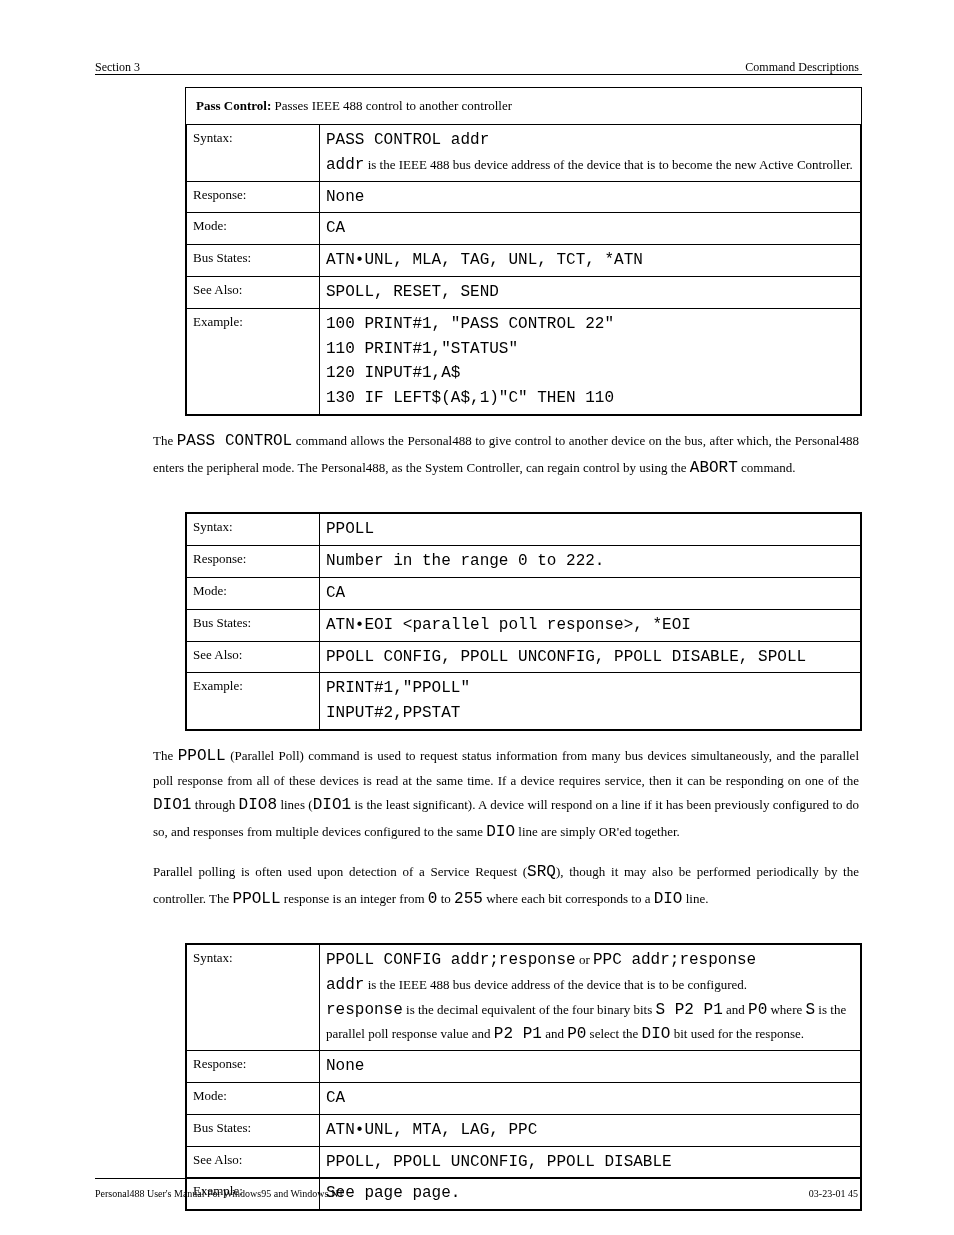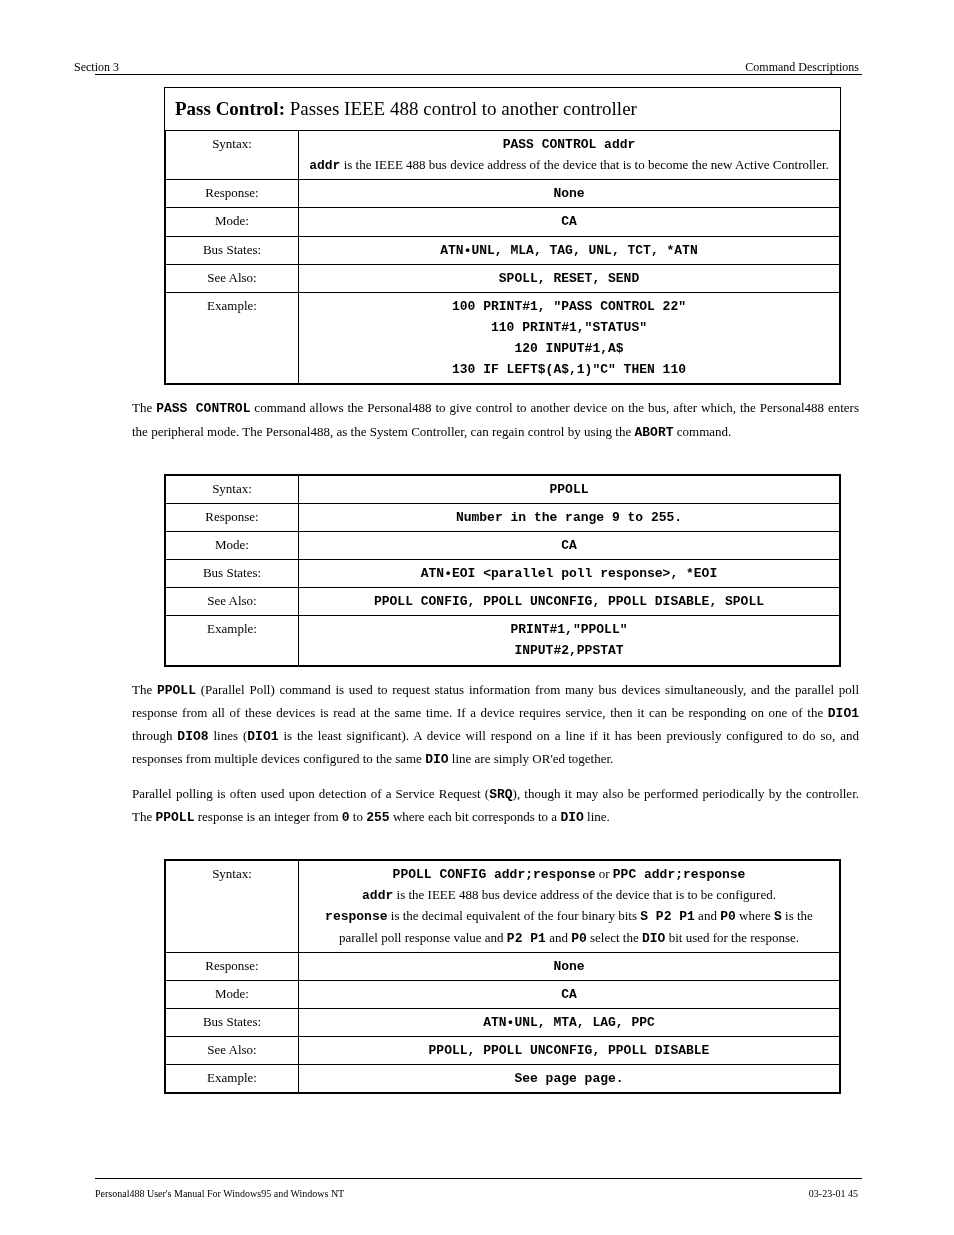--- a/index.html
+++ b/index.html
@@ -8,56 +8,55 @@
     background: #fff;
     font-family: "Times New Roman", Times, serif;
     color: #000;
     font-size: 13px;
   }
   .page {
     width: 954px;
     height: 1235px;
     position: relative;
     box-sizing: border-box;
-    padding: 60px 95px 40px 74px;
+    padding: 60px 95px 40px 95px;
   }
   .top-sep {
     position: absolute;
     top: 74px;
     left: 95px;
     right: 92px;
     border-top: 1px solid #000;
   }
   .header {
     font-size: 12px;
   }
   .header .left { float: left; }
   .header .right { float: right; }
   .header::after { content: ""; display: block; clear: both; }
 
   .mono {
     font-family: "Courier New", monospace;
-    font-weight: bold;
-    font-size: 13px;
+    font-weight: normal;
+    font-size: 16px;
   }
 
   .section-box {
     border: 1px solid #000;
     margin-top: 12px;
     margin-left: 90px;
     width: 675px;
   }
   .section-title {
     padding: 10px 0 10px 10px;
-    font-size: 19px;
+    font-size: 13px;
   }
   table.spec {
     border-collapse: collapse;
     width: 100%;
-    text-align: center;
   }
   table.spec td {
     border: 1px solid #000;
     padding: 3px 6px;
     vertical-align: top;
     font-size: 13px;
     line-height: 1.55;
   }
   table.spec td.label {
     width: 120px;
@@ -149,21 +148,21 @@
 
   <div class="section-box" style="margin-top:30px">
     <table class="spec">
       <tbody>
           <tr>
             <td class="label">Syntax:</td>
             <td class="value"><span class="mono">PPOLL</span></td>
           </tr>
       <tr>
             <td class="label">Response:</td>
-            <td class="value"><span class="mono">Number in the range 9 to 255.</span></td>
+            <td class="value"><span class="mono">Number in the range 0 to 222.</span></td>
           </tr>
       <tr>
             <td class="label">Mode:</td>
             <td class="value"><span class="mono">CA</span></td>
           </tr>
       <tr>
             <td class="label">Bus States:</td>
             <td class="value"><span class="mono">ATN•EOI &lt;parallel poll response&gt;, *EOI</span></td>
           </tr>
       <tr>

